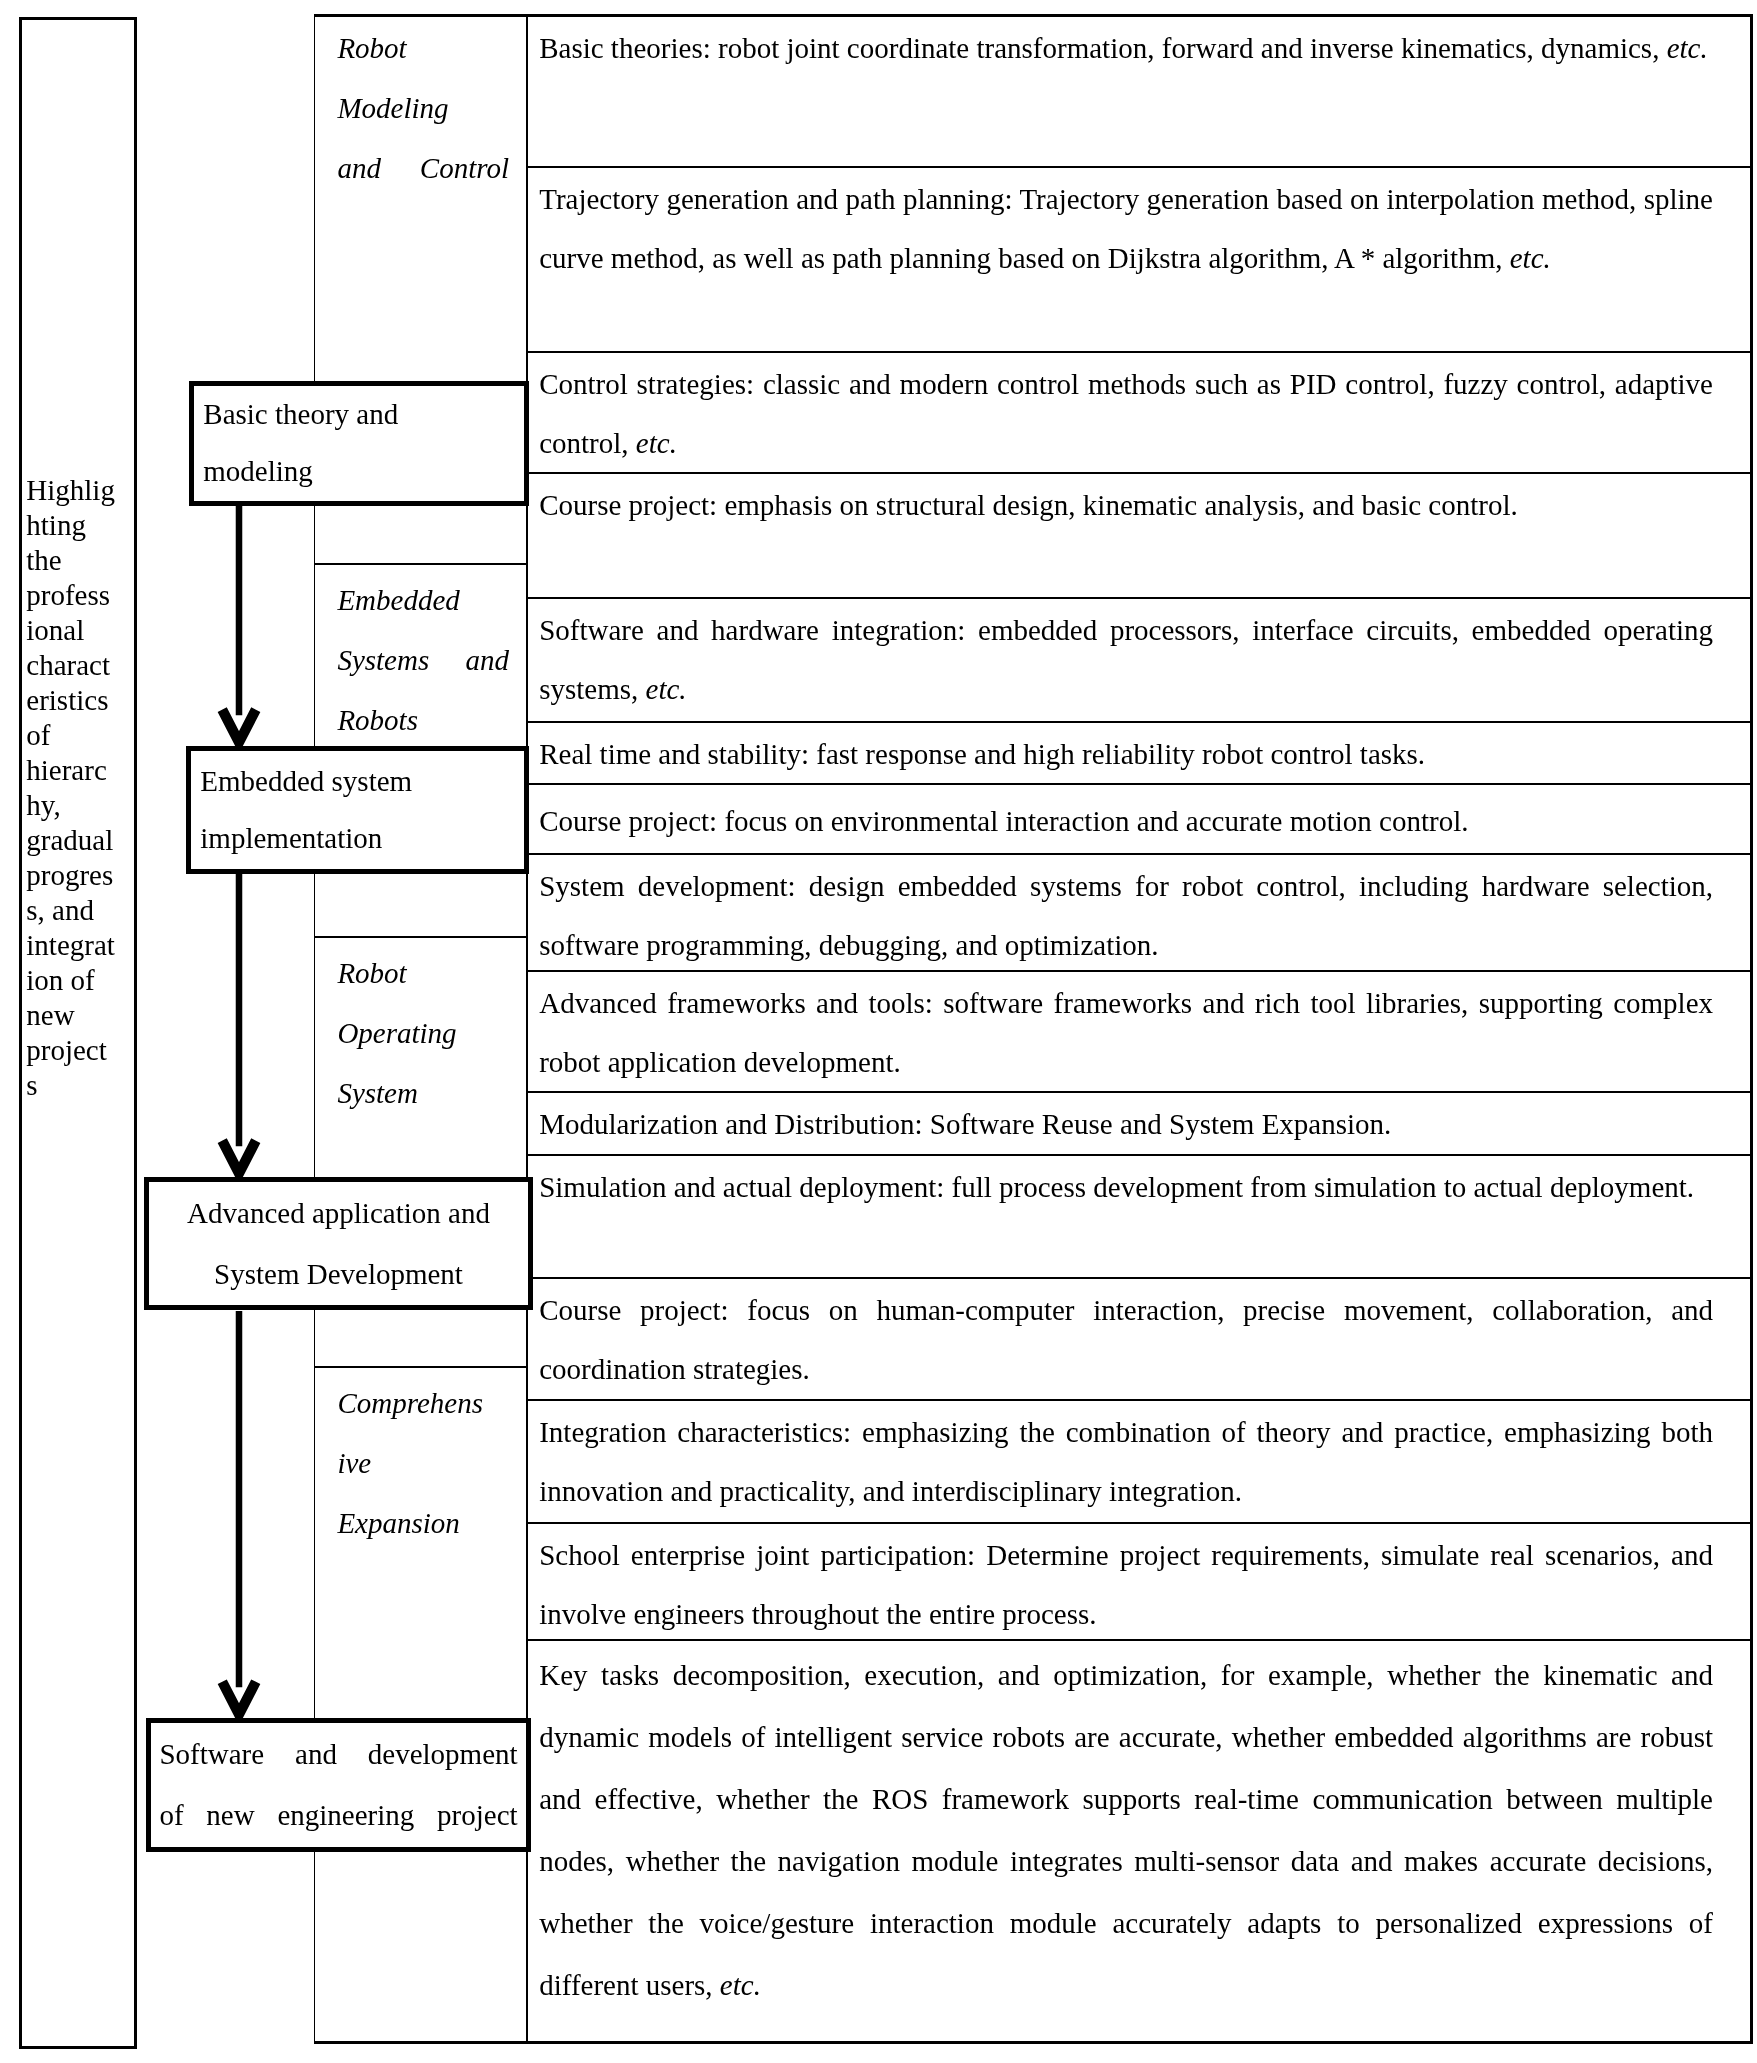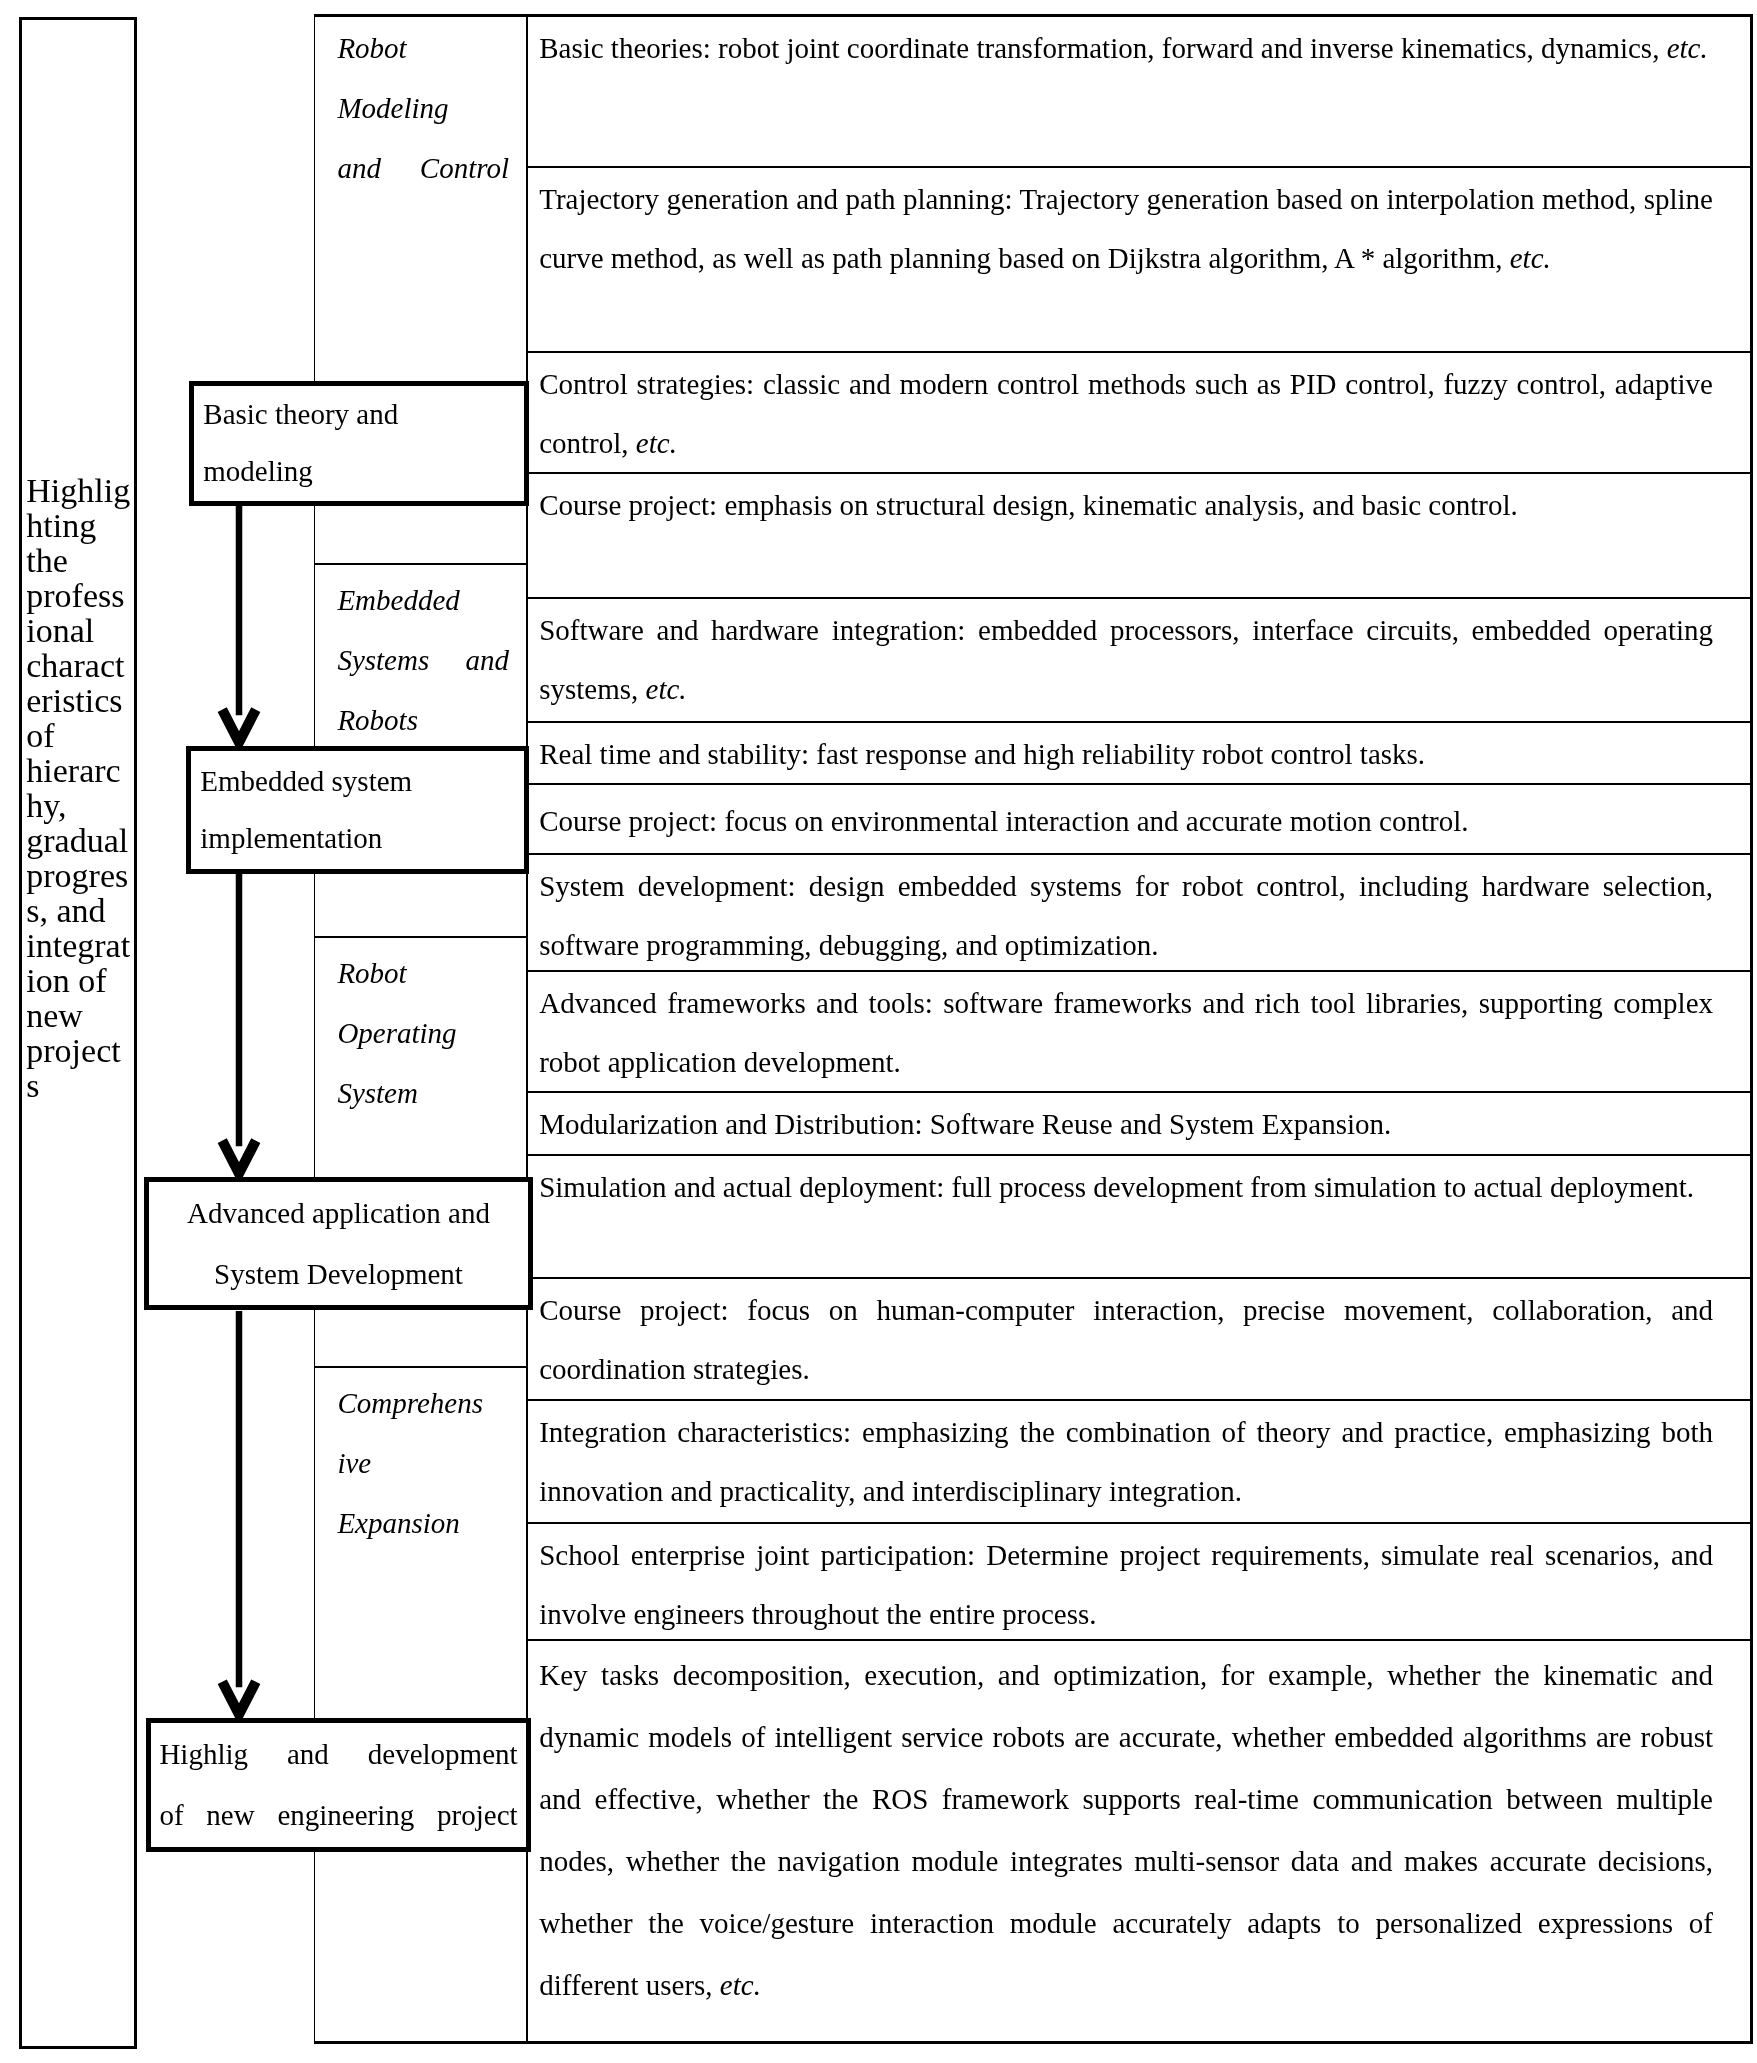--- a/index.html
+++ b/index.html
@@ -2,21 +2,21 @@
 <html style="font-size:15px"><head>
 <meta charset="utf-8">
 <style>
   html,body{margin:0;padding:0;background:#ffffff;}
   .canvas{position:relative;width:1757px;height:2063px;background:#ffffff;
           font-family:"Liberation Serif","DejaVu Serif",serif;color:#000;}
 
   
   .left-banner{position:absolute;left:18.6px;top:17px;width:118px;height:2032px;
                border:3.7px solid #000;box-sizing:border-box;background:#fff;}
-  .banner-text{padding:453px 1.9px 0 4.7px;font-size:34px;line-height:35px;}
+  .banner-text{padding:453px 1.9px 0 4.7px;font-size:29px;line-height:35px;}
   .banner-text .ln{white-space:nowrap;}
 
   
   .main-table{position:absolute;left:314px;top:14px;width:1439px;height:2030px;
               box-sizing:border-box;background:#fff;
               border:3.7px solid #000;border-left:1.9px solid #000;
               display:flex;flex-direction:row;}
   .course-col{width:213px;box-sizing:border-box;border-right:2.8px solid #000;
               display:flex;flex-direction:column;}
   .course-cell{box-sizing:border-box;border-bottom:2.8px solid #000;overflow:hidden;}
@@ -178,21 +178,21 @@
     </div>
   <div class="stage-box" id="stage-2">
       <div class="ln">Embedded system</div>
       <div class="ln">implementation</div>
     </div>
   <div class="stage-box" id="stage-3">
       <div class="ln">Advanced application and</div>
       <div class="ln">System Development</div>
     </div>
   <div class="stage-box" id="stage-4">
-      <div class="ln">Highlig and development</div>
+      <div class="ln">Software and development</div>
       <div class="ln">of new engineering project</div>
     </div>
 
   <svg class="arrow" id="arrow-1" viewBox="0 0 60 258" width="56" height="241">
     <line x1="30" y1="0" x2="30" y2="224" stroke="#000" stroke-width="7"></line>
     <polyline points="12,218 30,253 48,218" fill="none" stroke="#000" stroke-width="11"></polyline>
   </svg>
   <svg class="arrow" id="arrow-2" viewBox="0 0 60 327" width="56" height="305">
     <line x1="30" y1="0" x2="30" y2="293" stroke="#000" stroke-width="7"></line>
     <polyline points="12,287 30,322 48,287" fill="none" stroke="#000" stroke-width="11"></polyline>

